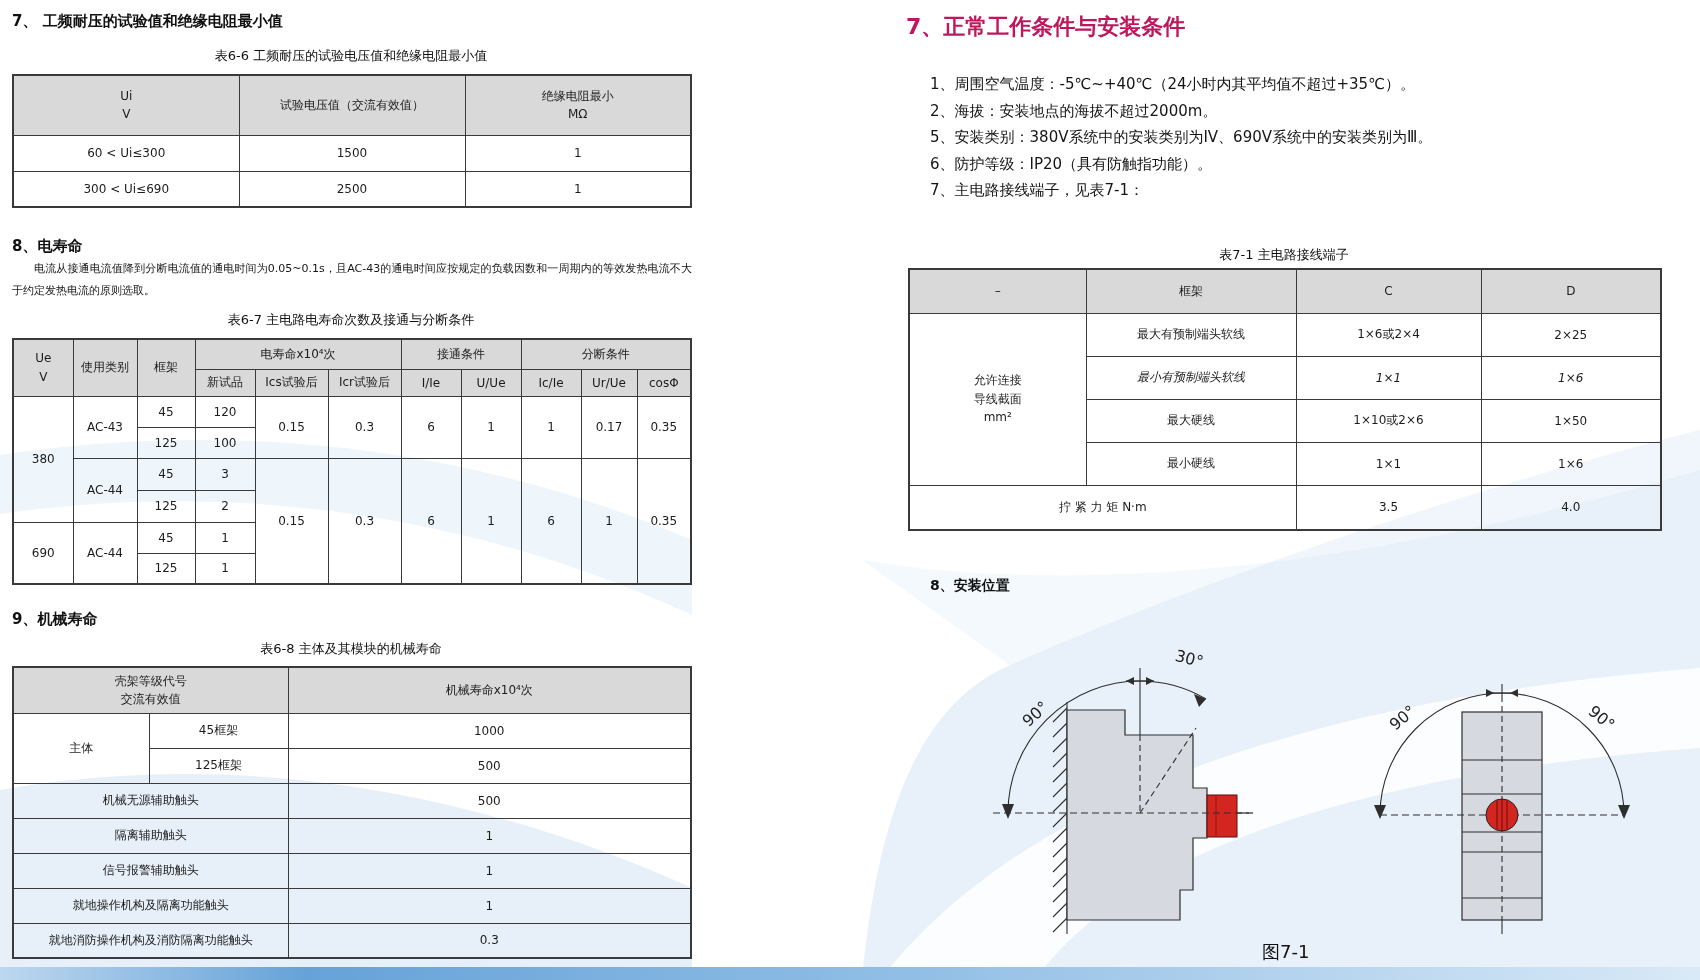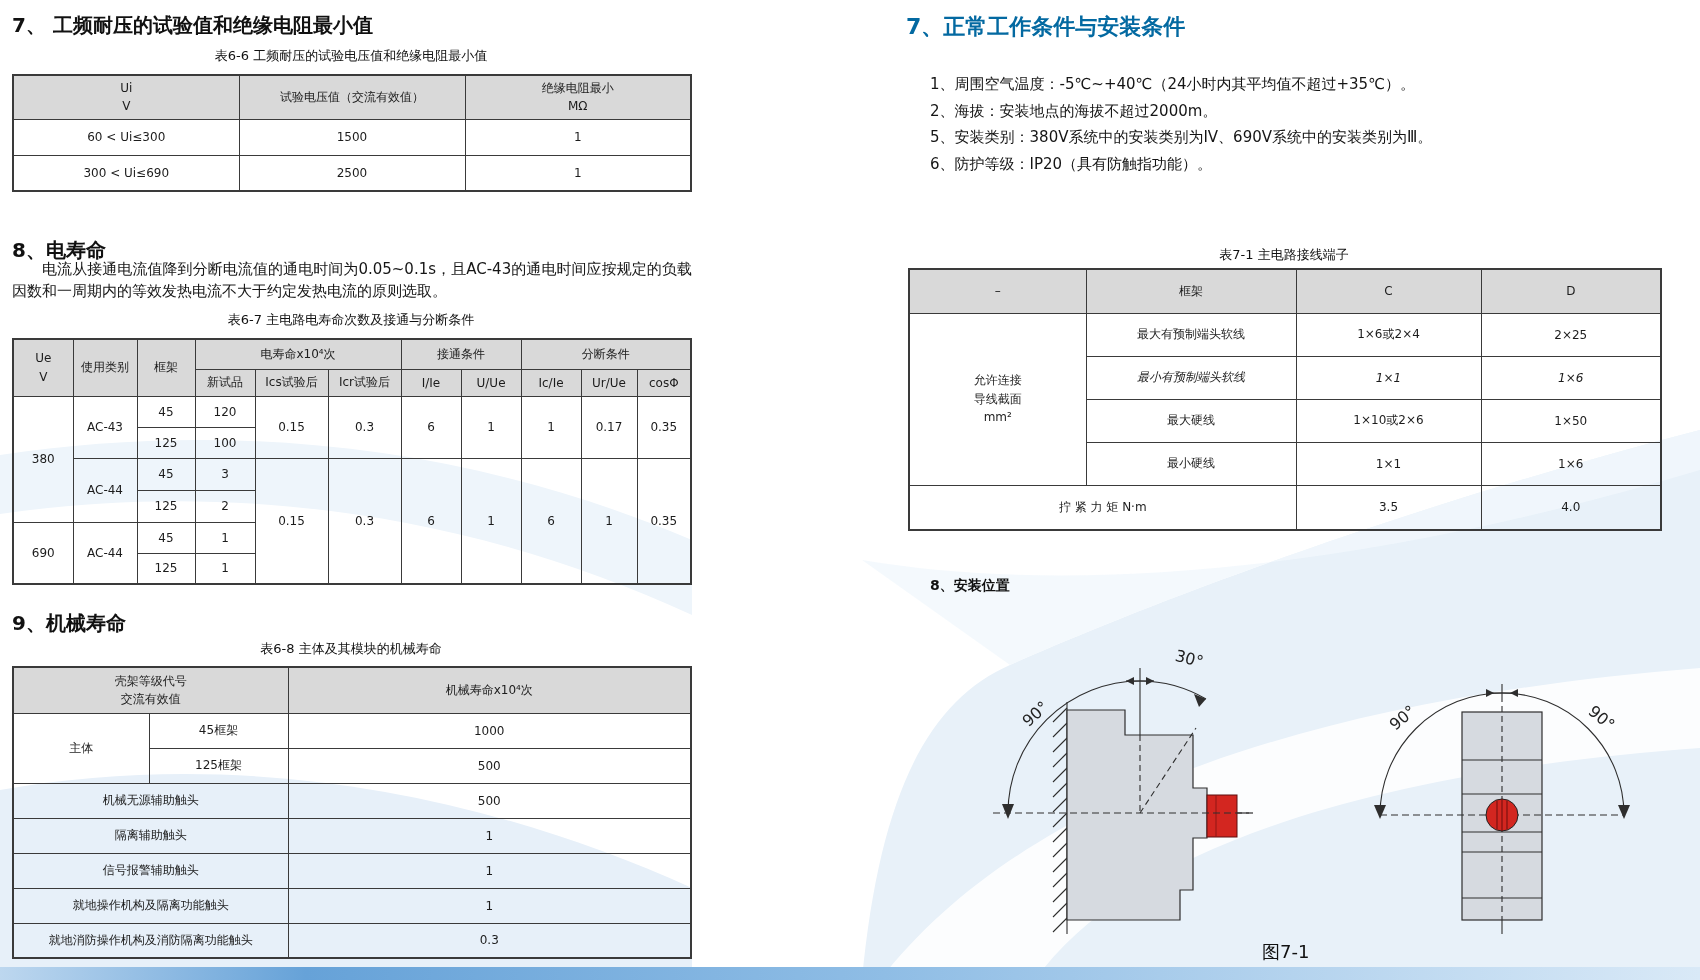--- a/index.html
+++ b/index.html
@@ -6,24 +6,24 @@
   body{
     width:1700px;height:980px;position:relative;overflow:hidden;
     background:#ffffff;color:#1c1c1c;
     font-family:"DejaVu Sans","Liberation Sans",sans-serif;
   }
   .waves{position:absolute;left:0;top:0;z-index:0;}
   .bottombar{
     position:absolute;left:0;top:967px;width:1700px;height:13px;z-index:3;
     background:linear-gradient(90deg,#bdd7ef 0%,#66a2d8 18%,#8fbde5 52%,#d9e9f7 100%);
   }
-  .h{position:absolute;z-index:2;font-size:20px;font-weight:bold;color:#111;white-space:nowrap;}
-  .h-blue{position:absolute;z-index:2;font-size:22px;font-weight:bold;color:#0369a1;white-space:nowrap;}
+  .h{position:absolute;z-index:2;font-size:15px;font-weight:bold;color:#111;white-space:nowrap;}
+  .h-blue{position:absolute;z-index:2;font-size:22px;font-weight:bold;color:#be185d;white-space:nowrap;}
   .cap{position:absolute;z-index:2;font-size:13px;color:#111;text-align:center;}
-  .para{position:absolute;z-index:2;font-size:15px;line-height:22px;color:#161616;text-indent:2em;text-align:justify;}
+  .para{position:absolute;z-index:2;font-size:11px;line-height:22px;color:#161616;text-indent:2em;text-align:justify;}
   .t{position:absolute;z-index:2;border-collapse:collapse;table-layout:fixed;border:2px solid #3a3a3a;}
   .t th,.t td{border:1px solid #3a3a3a;font-size:12px;font-weight:normal;text-align:center;vertical-align:middle;padding:0 3px;color:#1c1c1c;background:transparent;}
   .t .hd th{background:#d9d9d9;}
   .stack span{display:block;line-height:1.55;}
   .rlist{position:absolute;left:930px;top:73px;width:748px;z-index:2;font-size:15px;color:#151515;}
   .rlist .li{line-height:23.5px;margin-bottom:3px;padding-left:20px;text-indent:-20px;text-align:justify;}
   .fig{position:absolute;z-index:2;}
   .figcap{position:absolute;z-index:2;font-size:18px;color:#111;}
 </style>
 </head>
@@ -42,21 +42,21 @@
 
 <div class="cap" style="left:12px;top:47px;width:678px;">表6-6 工频耐压的试验电压值和绝缘电阻最小值</div>
 
 <table class="t" style="left:12px;top:74px;width:678px;">
   <colgroup>
       <col style="width:226px">
       <col style="width:226px">
       <col style="width:226px">
     </colgroup>
   <tbody>
-      <tr class="hd" style="height:44px;">
+      <tr class="hd" style="height:60px;">
     <th class="stack">
           <span>Ui</span>
           <span>V</span>
         </th>
     <th>试验电压值（交流有效值）</th>
     <th class="stack">
           <span>绝缘电阻最小</span>
           <span>MΩ</span>
         </th>
   </tr>
@@ -210,20 +210,21 @@
 </tbody>
   </table>
 
 <div class="h-blue" style="left:906px;top:12px;">7、正常工作条件与安装条件</div>
 
 <div class="rlist">
   <div class="li">1、周围空气温度：-5℃~+40℃（24小时内其平均值不超过+35℃）。</div>
   <div class="li">2、海拔：安装地点的海拔不超过2000m。</div>
   <div class="li">5、安装类别：380V系统中的安装类别为IV、690V系统中的安装类别为Ⅲ。</div>
   <div class="li">6、防护等级：IP20（具有防触指功能）。</div>
+  <div class="li">7、主电路接线端子，见表7-1：</div>
 </div>
 
 <div class="cap" style="left:908px;top:246px;width:752px;">表7-1 主电路接线端子</div>
 
 <table class="t" style="left:908px;top:268px;width:752px;">
   <colgroup>
       <col style="width:177px">
       <col style="width:210px">
       <col style="width:185px">
       <col style="width:180px">

